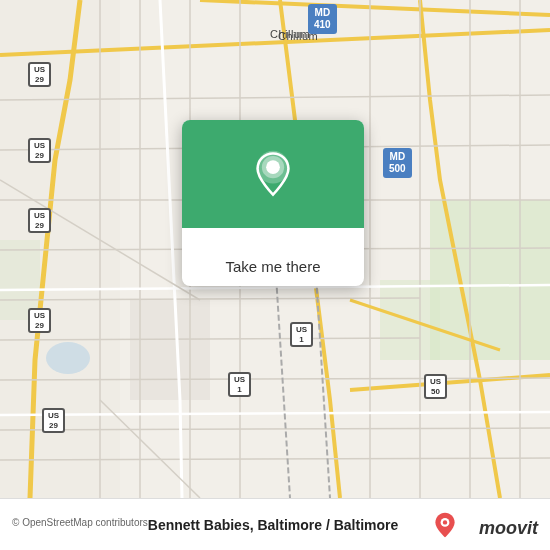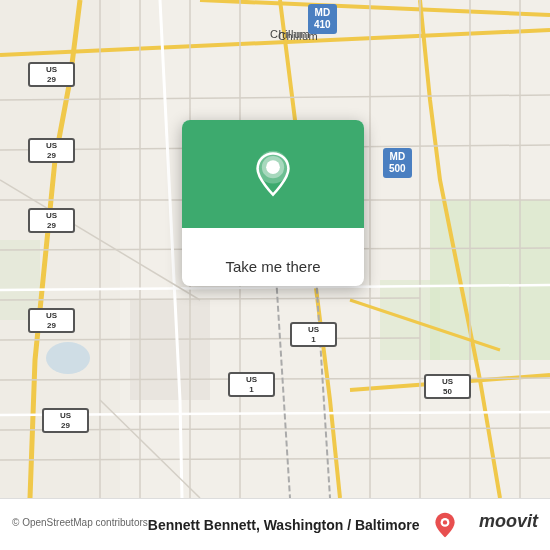--- a/index.html
+++ b/index.html
@@ -47,21 +47,21 @@
     }
 
     .location-title {
       font-size: 14px;
       font-weight: bold;
       color: #222;
     }
 
     .moovit-logo {
       display: flex;
-      align-items: flex-start;
+      align-items: flex-end;
       gap: 20px;
     }
 
     .moovit-icon {
       width: 28px;
       height: 28px;
     }
 
     .moovit-text {
       font-size: 18px;
@@ -111,21 +111,21 @@
     }
 
     
     .shield-us {
       position: absolute;
       background: white;
       border: 2px solid #555;
       border-radius: 3px;
       font-size: 8px;
       font-weight: bold;
-      padding: 1px 16px;
+      padding: 1px 4px;
       color: #333;
       line-height: 1.2;
       text-align: center;
     }
 
     .shield-md {
       position: absolute;
       background: #4a7fc1;
       border: 2px solid #4a7fc1;
       border-radius: 3px;
@@ -243,21 +243,21 @@
       </svg>
     </div>
     <div class="popup-card-bottom">
       <span>Take me there</span>
     </div>
   </div>
 
   <div class="bottom-bar">
     <div class="bottom-bar-left">
       <span class="attribution">© OpenStreetMap contributors</span>
-      <span class="location-title">Bennett Bennett, Washington / Baltimore</span>
+      <span class="location-title">Bennett Babies, Baltimore / Baltimore</span>
     </div>
     <div class="moovit-logo">
 
       <svg class="moovit-icon" viewBox="0 0 28 32">
         <path d="M14 2 C8 2 3 7 3 13 C3 20 14 30 14 30 C14 30 25 20 25 13 C25 7 20 2 14 2Z" fill="#e84f4f"></path>
         <circle cx="14" cy="13" r="5" fill="white"></circle>
         <circle cx="14" cy="13" r="2.5" fill="#e84f4f"></circle>
       </svg>
       <span class="moovit-text">moovit</span>
     </div>

